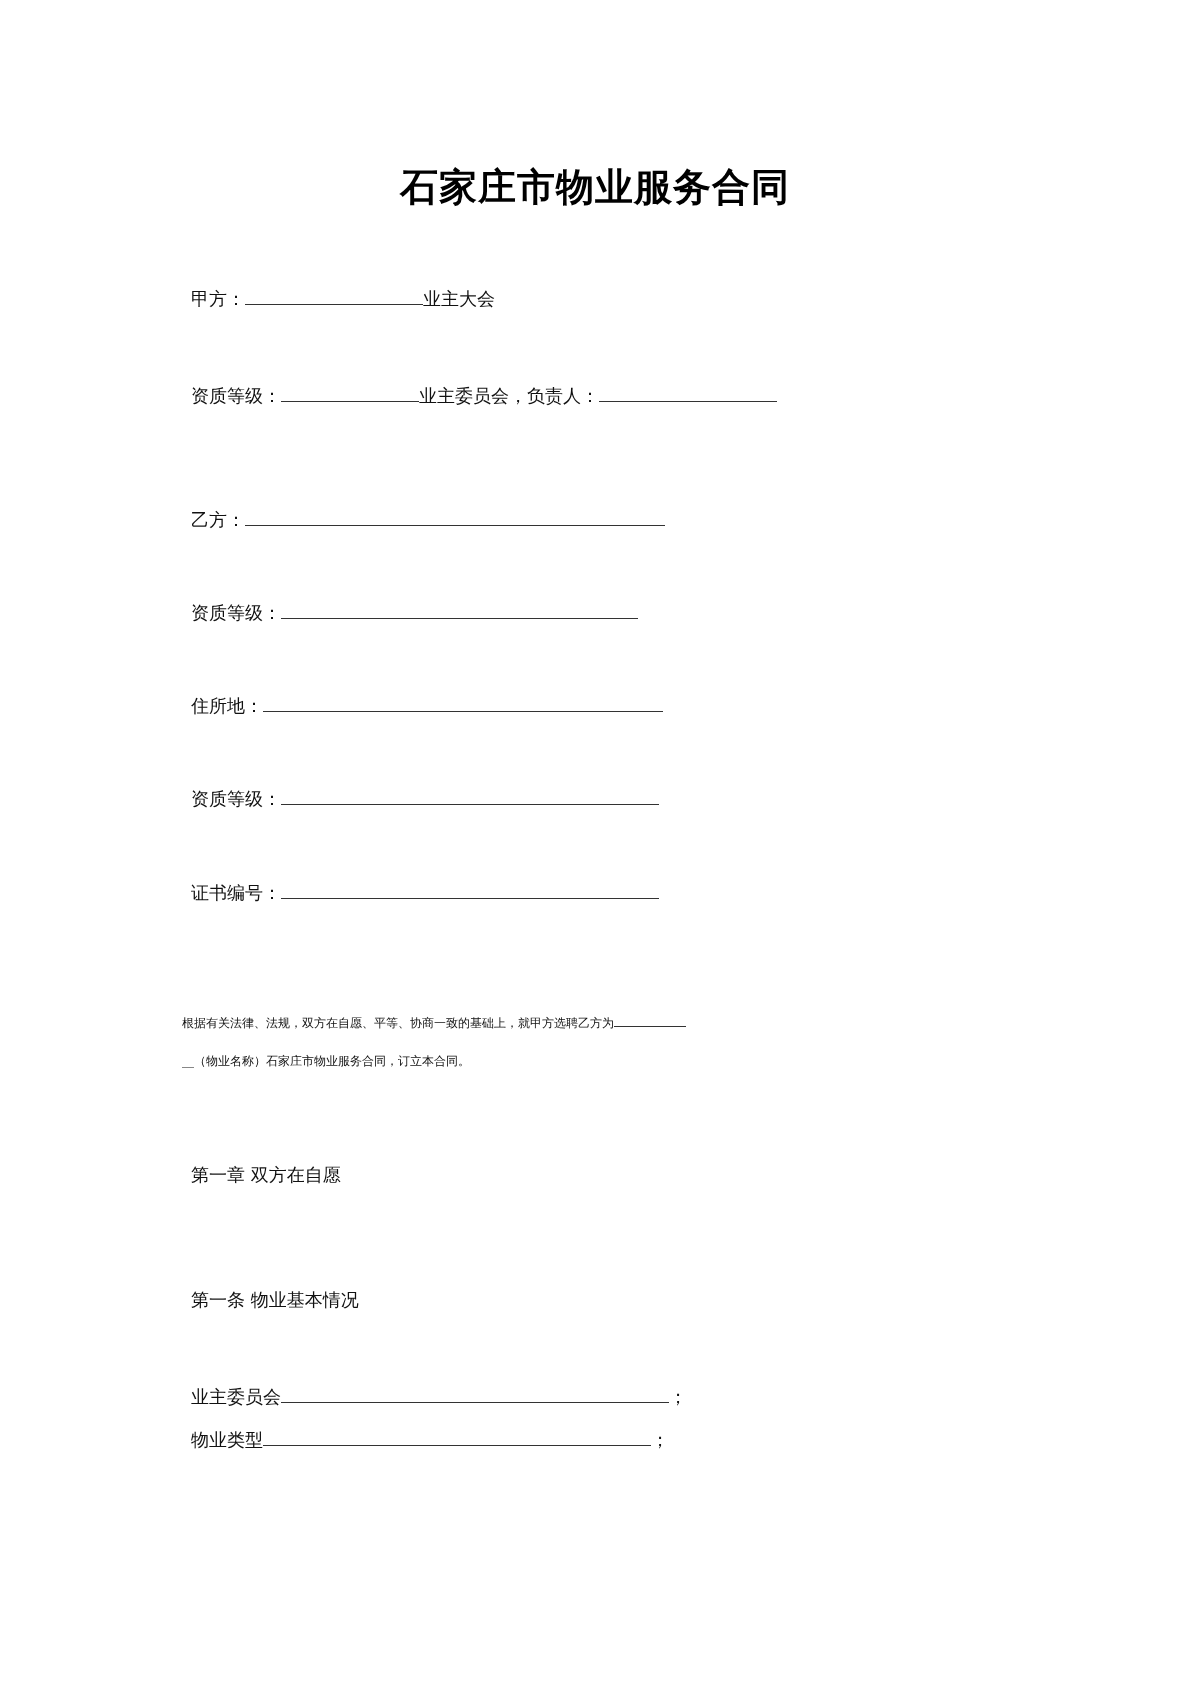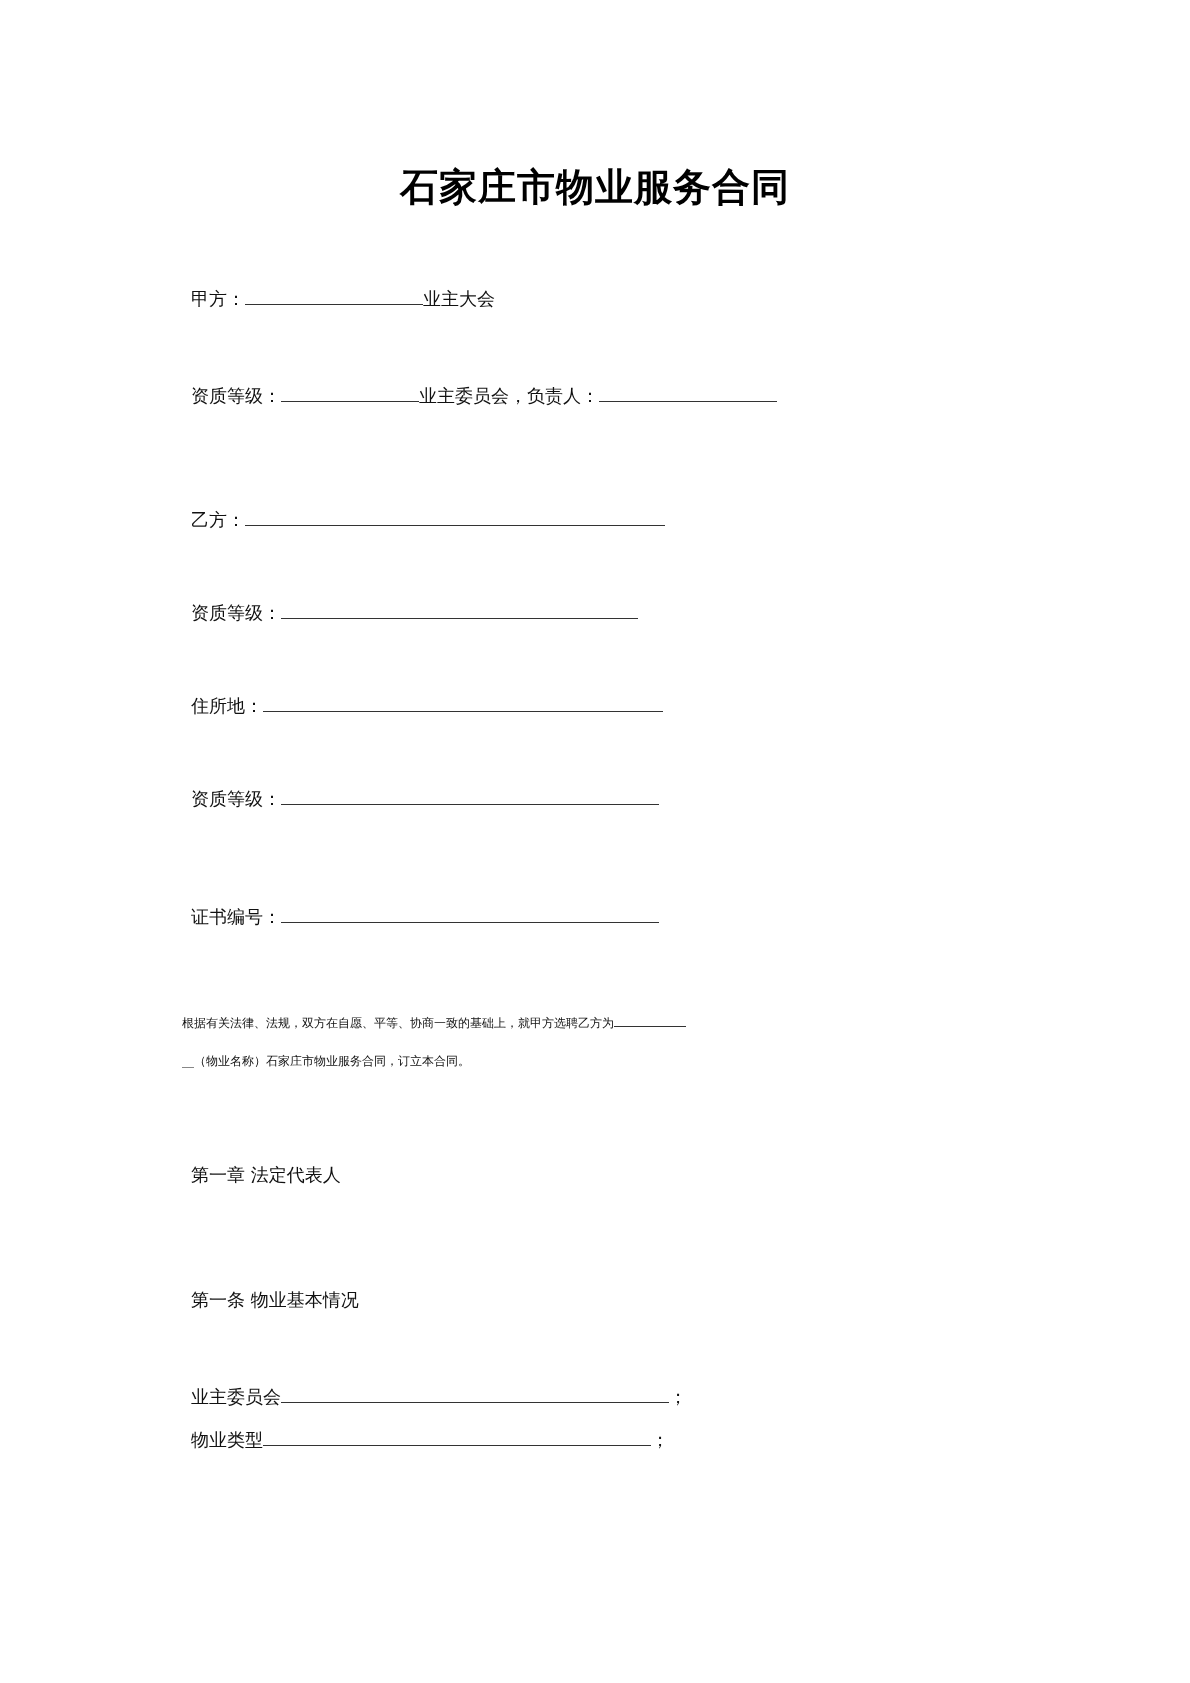--- a/index.html
+++ b/index.html
@@ -33,30 +33,30 @@
 </div>
 
 <div class="line" style="top:693px">
   <span>住所地：</span><span class="blank" style="width:400px"></span>
 </div>
 
 <div class="line" style="top:786px">
   <span>资质等级：</span><span class="blank" style="width:378px"></span>
 </div>
 
-<div class="line" style="top:904px">
+<div class="line" style="top:880px">
   <span>证书编号：</span><span class="blank" style="width:378px"></span>
 </div>
 
 <div class="para" style="top:1004px">
   <div style="white-space:nowrap"><span>根据有关法律、法规，双方在自愿、平等、协商一致的基础上，就甲方选聘乙方为</span><span class="blank" style="width:72px"></span></div>
   <div style="white-space:nowrap"><span>__</span><span>（物业名称）石家庄市物业服务合同，订立本合同。</span></div>
 </div>
 
-<div class="line" style="top:1163px">第一章  法定代表人</div>
+<div class="line" style="top:1163px">第一章  双方在自愿</div>
 
 <div class="line" style="top:1288px">第一条  物业基本情况</div>
 
 <div class="line" style="top:1384px">
   <span>业主委员会</span><span class="blank" style="width:388px"></span><span>；</span>
 </div>
 
 <div class="line" style="top:1427px">
   <span>物业类型</span><span class="blank" style="width:388px"></span><span>；</span>
 </div>

